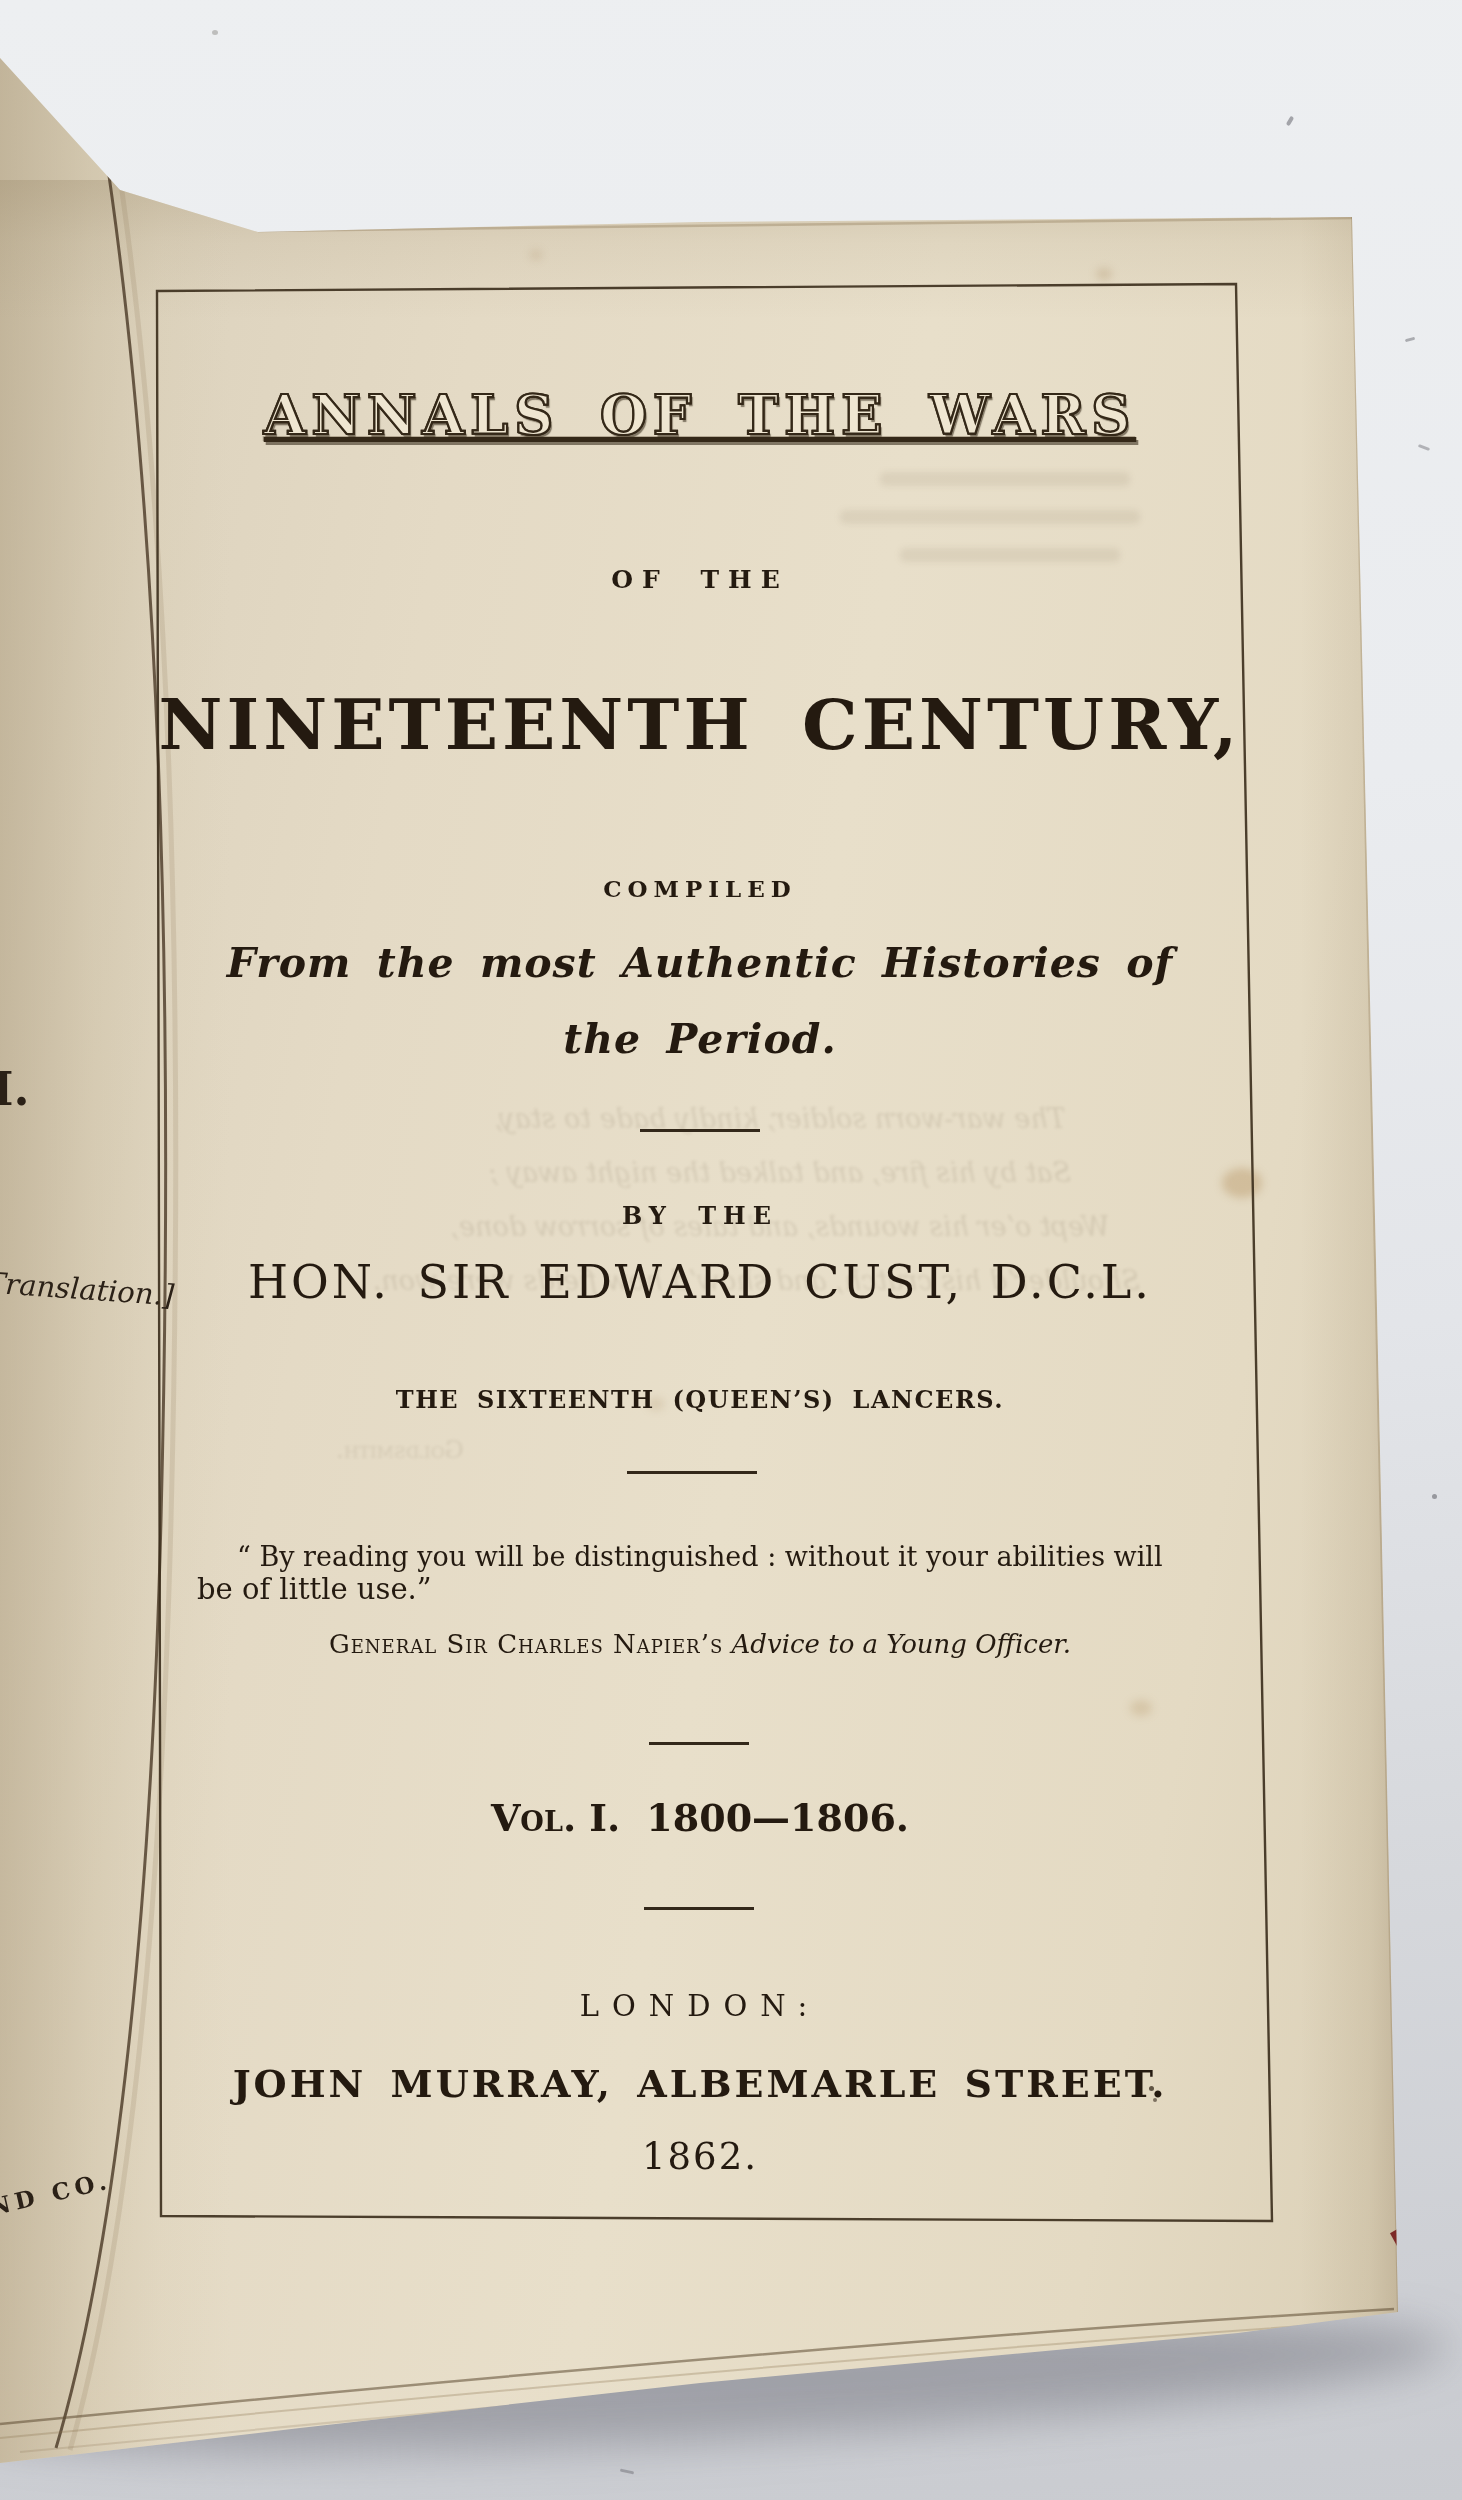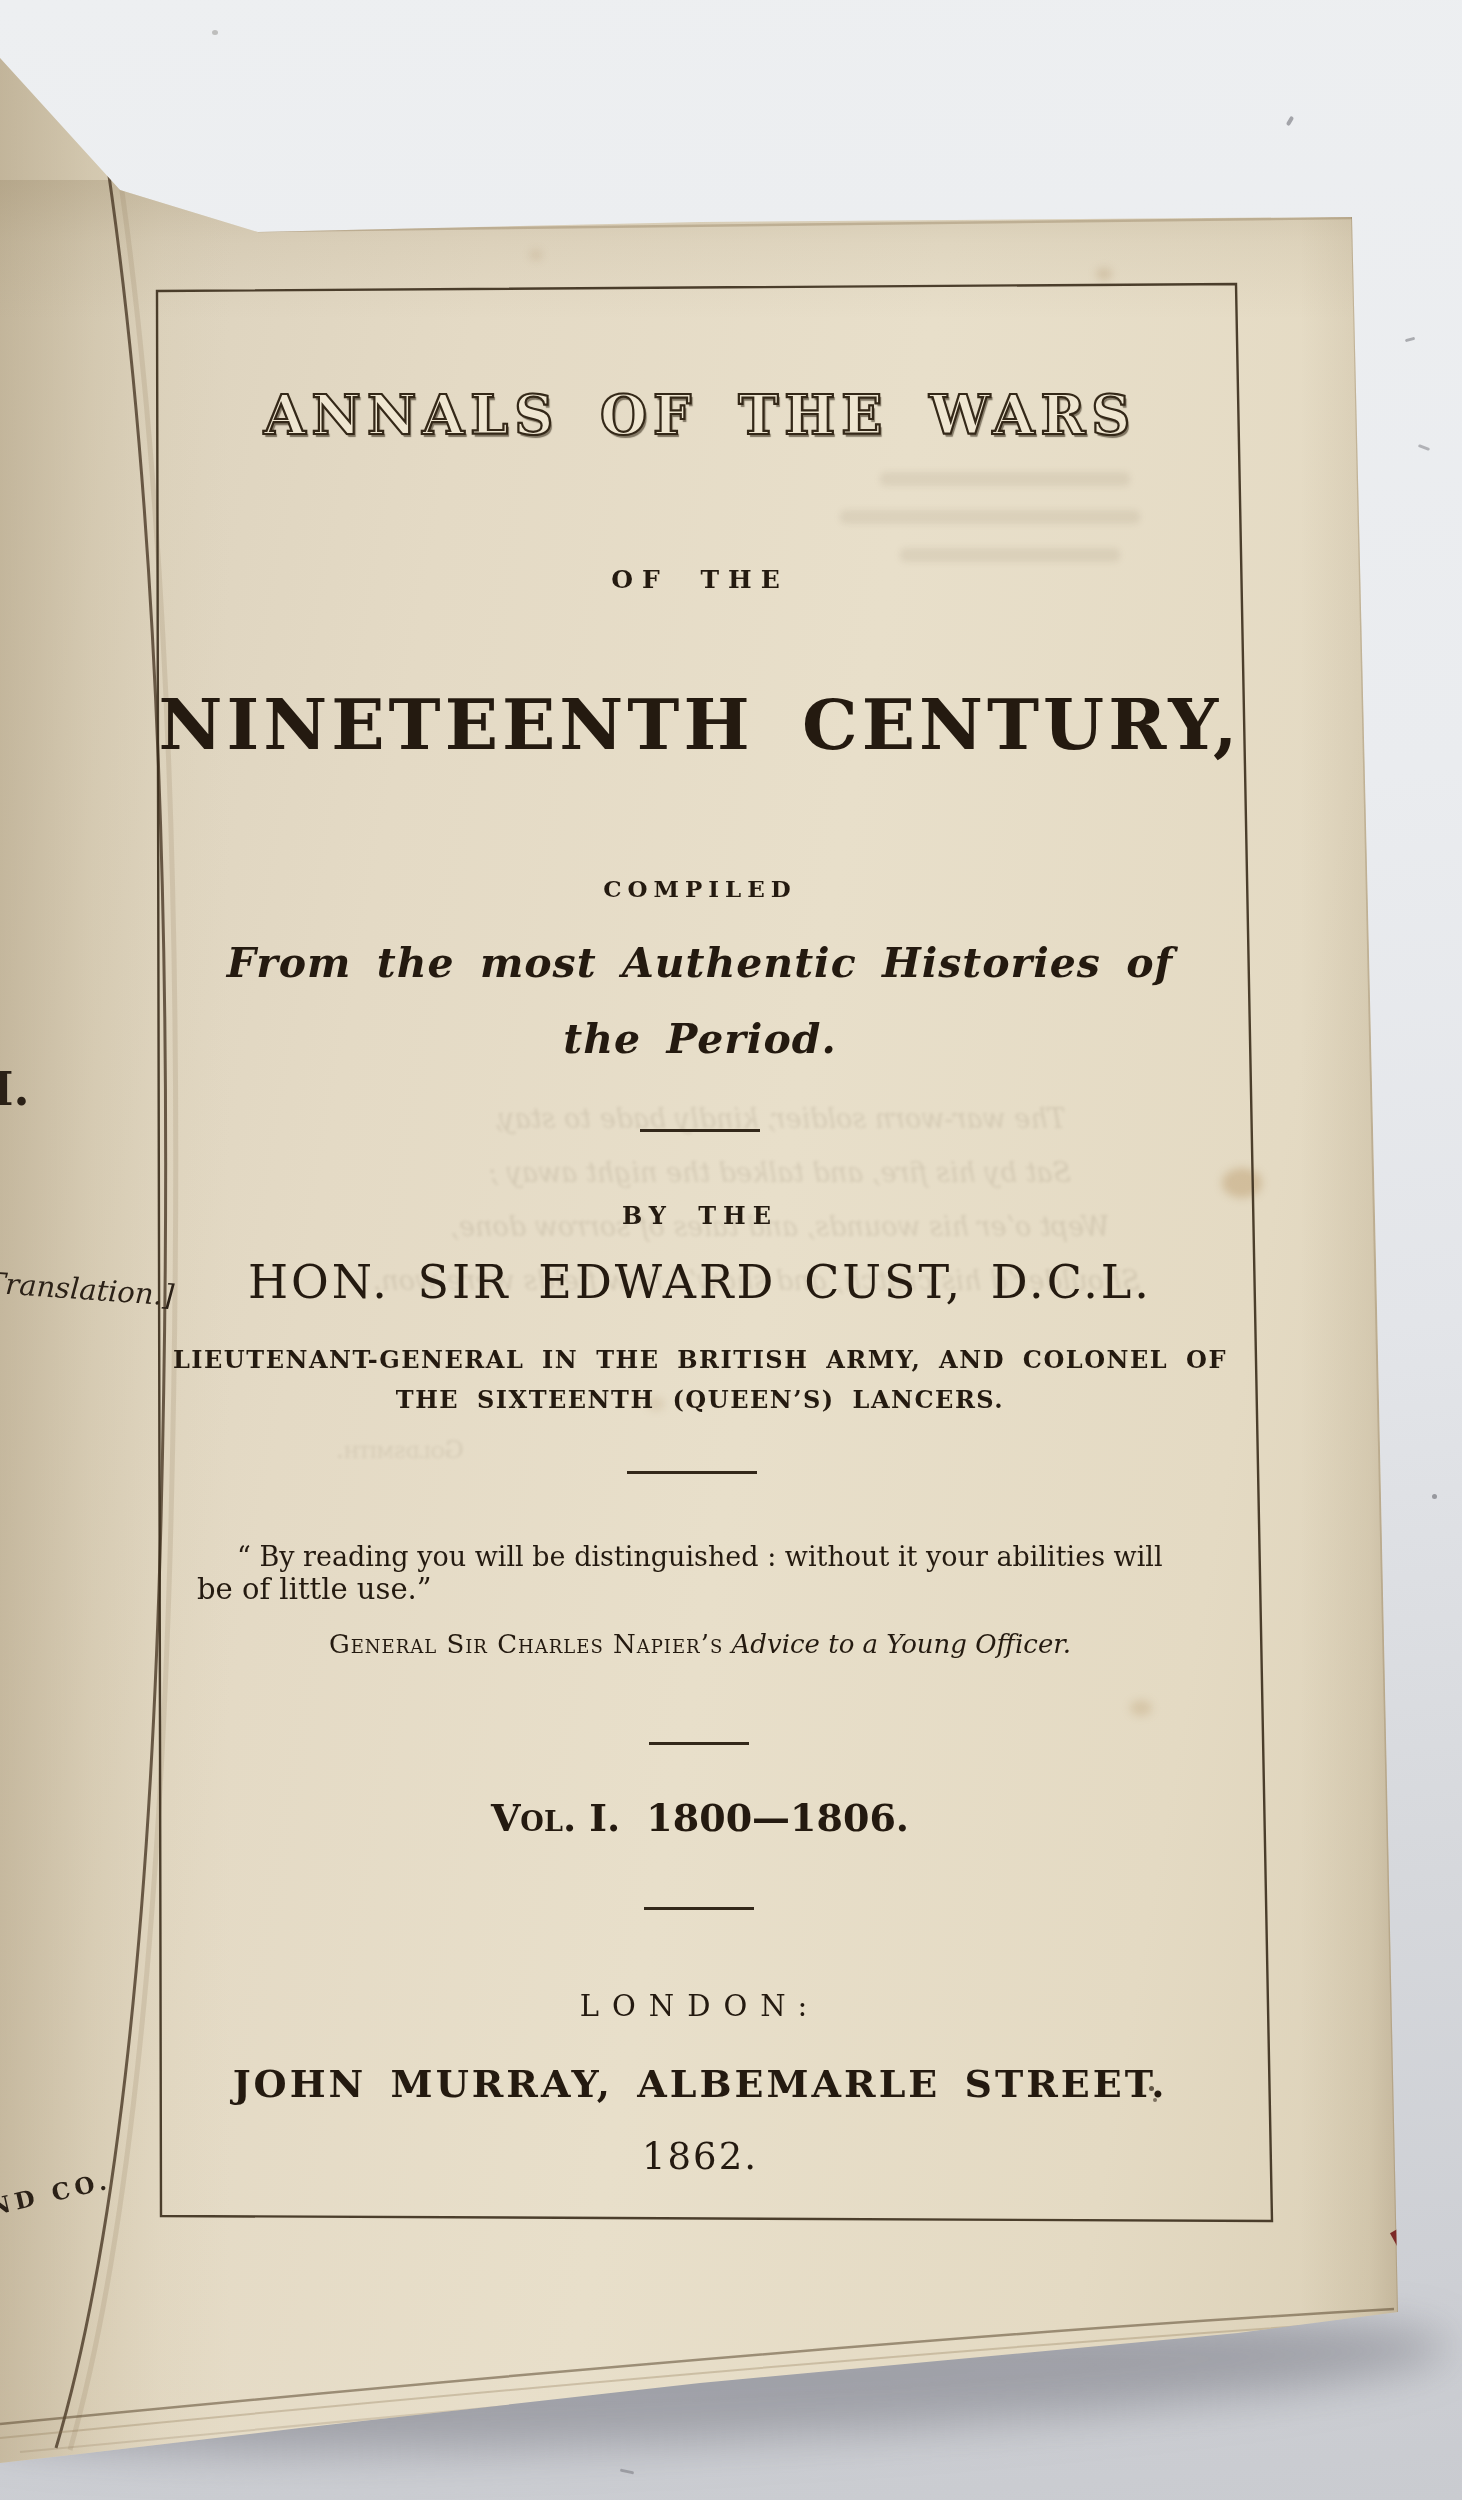--- a/index.html
+++ b/index.html
@@ -135,30 +135,29 @@
 
   <div class="abs frag frag-top">I.</div>
   <div class="abs frag frag-translation">Translation.]</div>
   <div class="abs frag frag-bottom">ND CO.</div>
 
   <svg class="abs overlay" viewBox="0 0 1462 2500">
     <polygon points="157,291 1236,284 1272,2221 161,2216" fill="none" stroke="#3a2c1b" stroke-width="2.4" opacity="0.9"></polygon>
   </svg>
 
   <div class="abs content">
-    <div class="line main-title" style="top:100px;">ANNALS OF THE WARS</div>
+    <div class="line main-title" style="top:100px;text-decoration:underline;">ANNALS OF THE WARS</div>
     <div class="line of-the" style="top:282px;">OF THE</div>
     <div class="line century" style="top:400px;">NINETEENTH CENTURY,</div>
     <div class="line compiled" style="top:592px;">COMPILED</div>
     <div class="line gothic" style="top:656px;">From the most Authentic Histories of</div>
     <div class="line gothic" style="top:732px;">the Period.</div>
     <div class="rule" style="left:483px;top:846px;width:120px;"></div>
     <div class="line by-the" style="top:918px;">BY THE</div>
     <div class="line author" style="top:972px;">HON. SIR EDWARD CUST, D.C.L.</div>
-    <div class="line rank" style="top:1062px;">LIEUTENANT-GENERAL IN THE BRITISH ARMY, AND COLONEL OF</div>
     <div class="line rank" style="top:1102px;">THE SIXTEENTH (QUEEN’S) LANCERS.</div>
     <div class="rule" style="left:470px;top:1188px;width:130px;"></div>
     <div class="quote-block">
       <div class="quote-l1">“ By reading you will be distinguished : without it your abilities will</div>
       <div class="quote-l2">be of little use.”</div>
     </div>
     <div class="attribution" style="top:1346px;">
       <span class="smallcaps">General Sir Charles Napier’s</span>
       <span> </span>
       <span class="attr-work">Advice to a Young Officer.</span>

